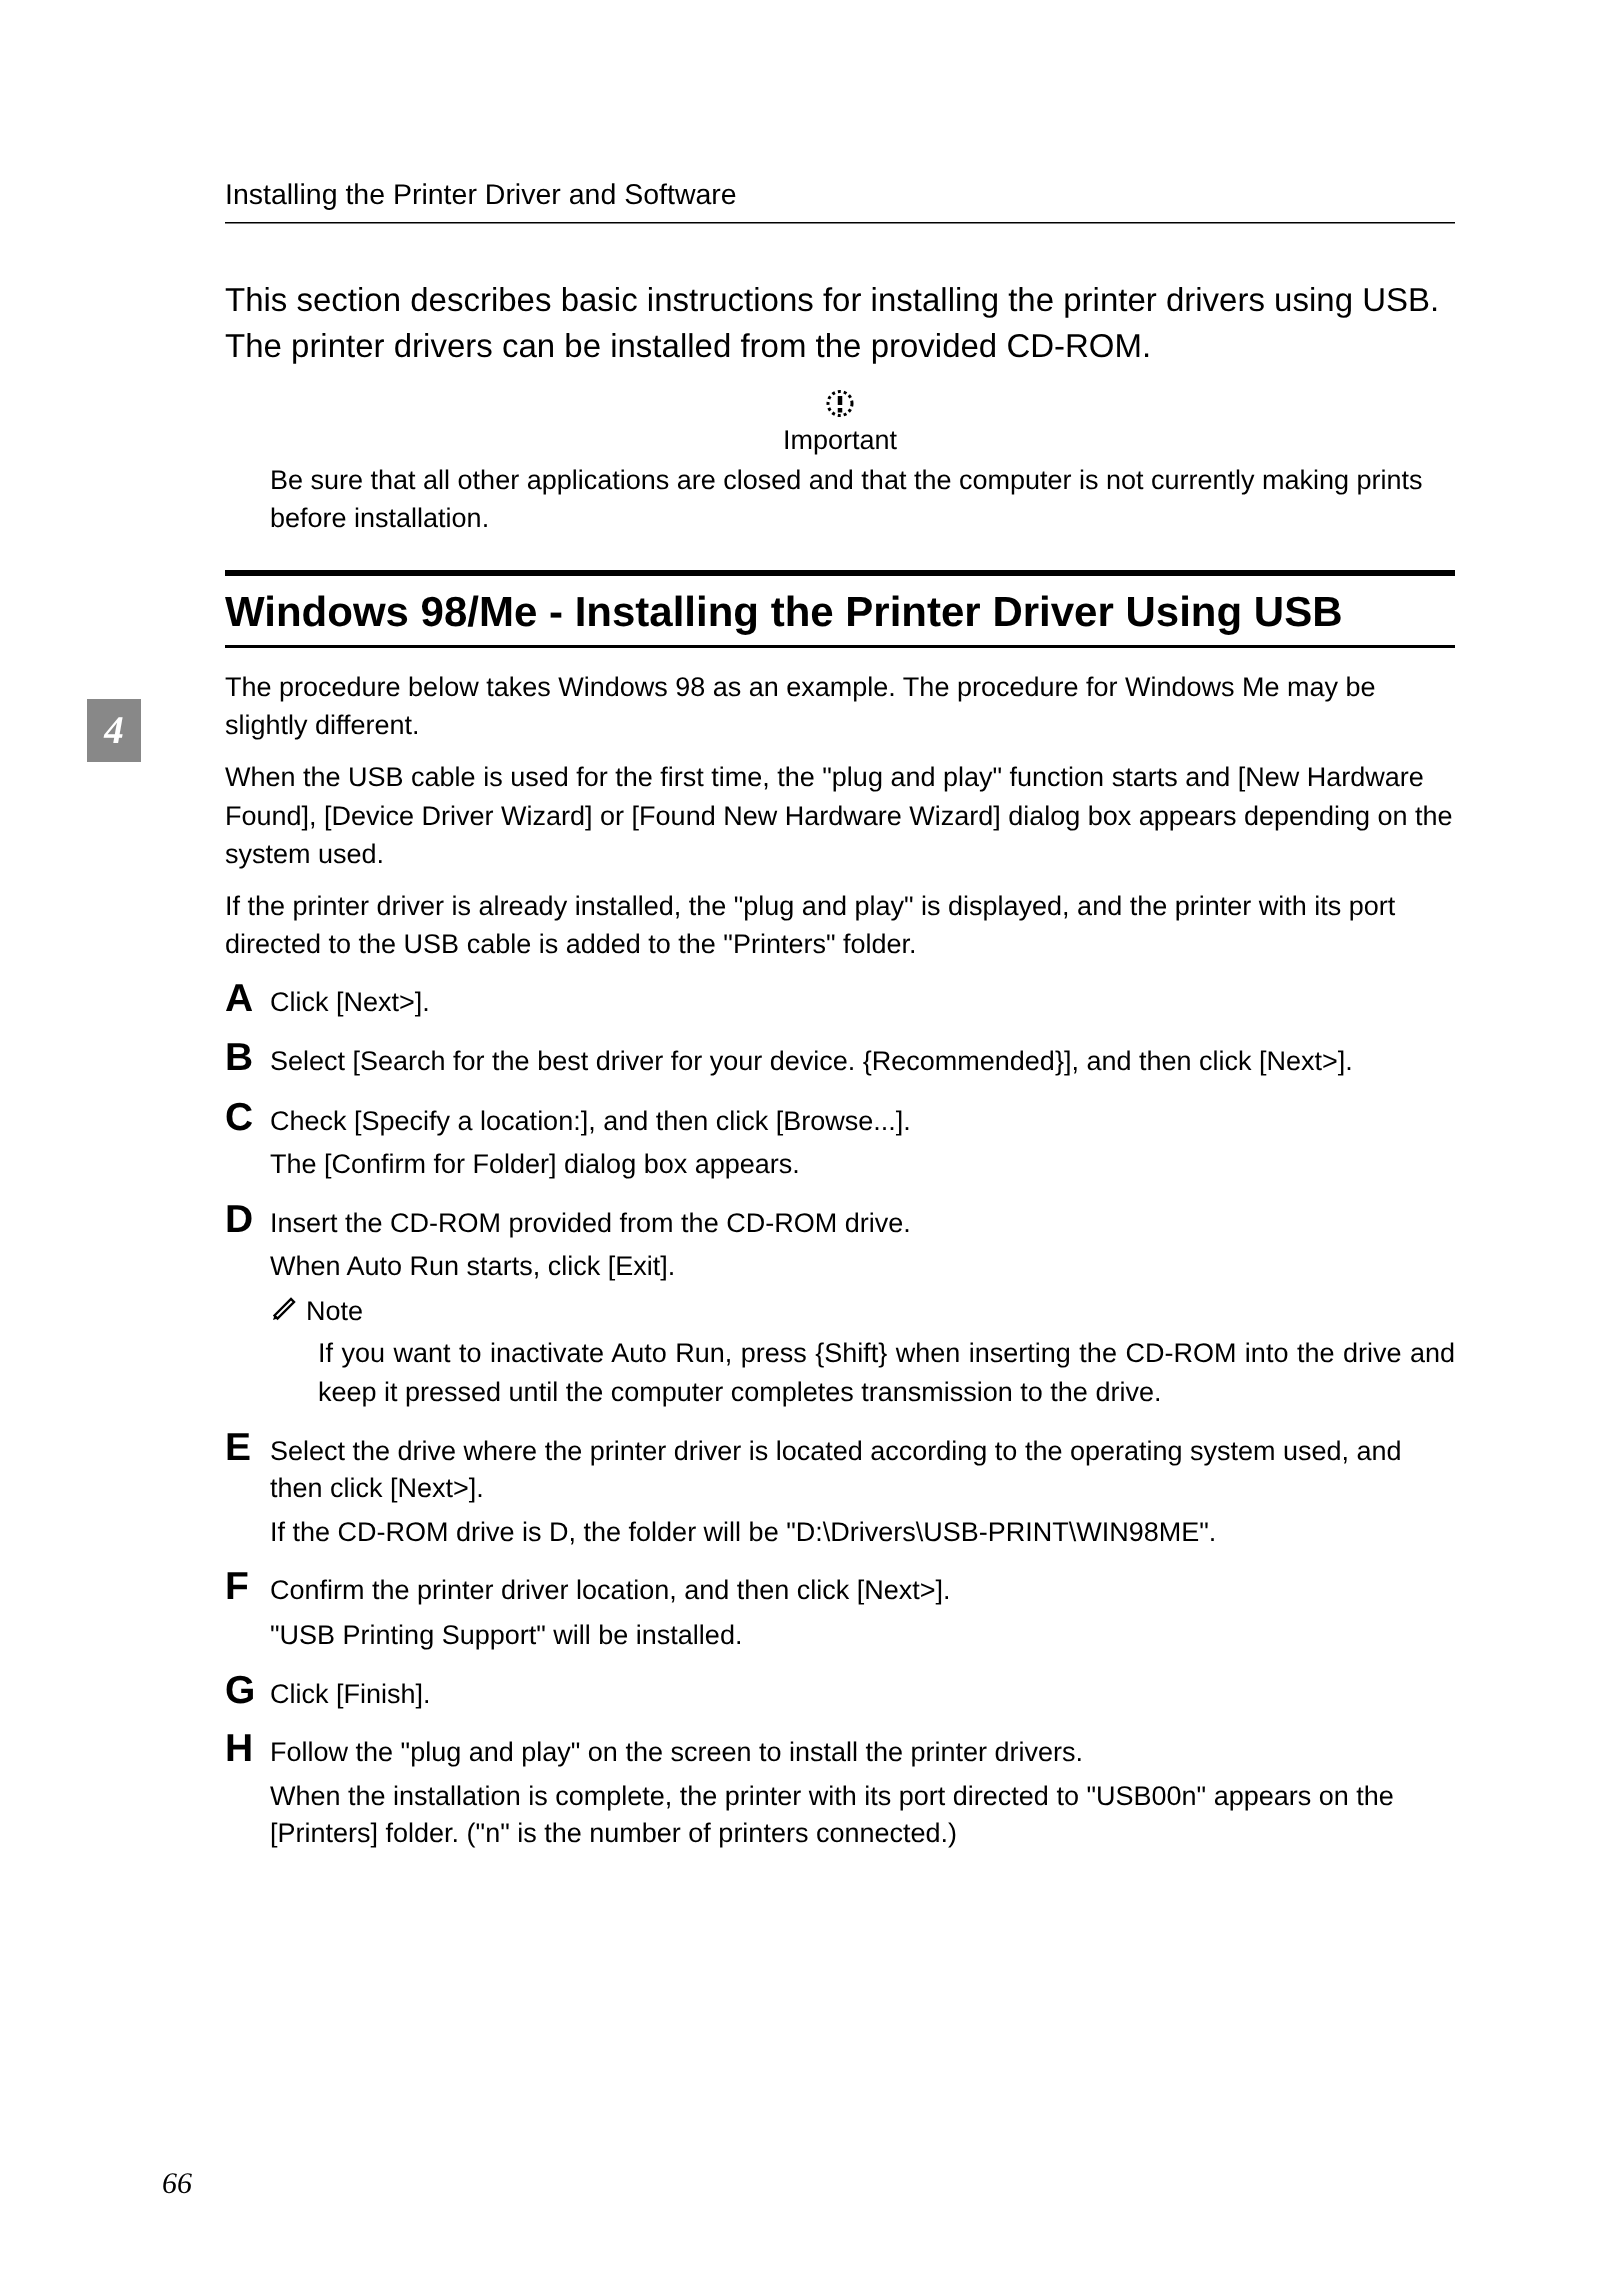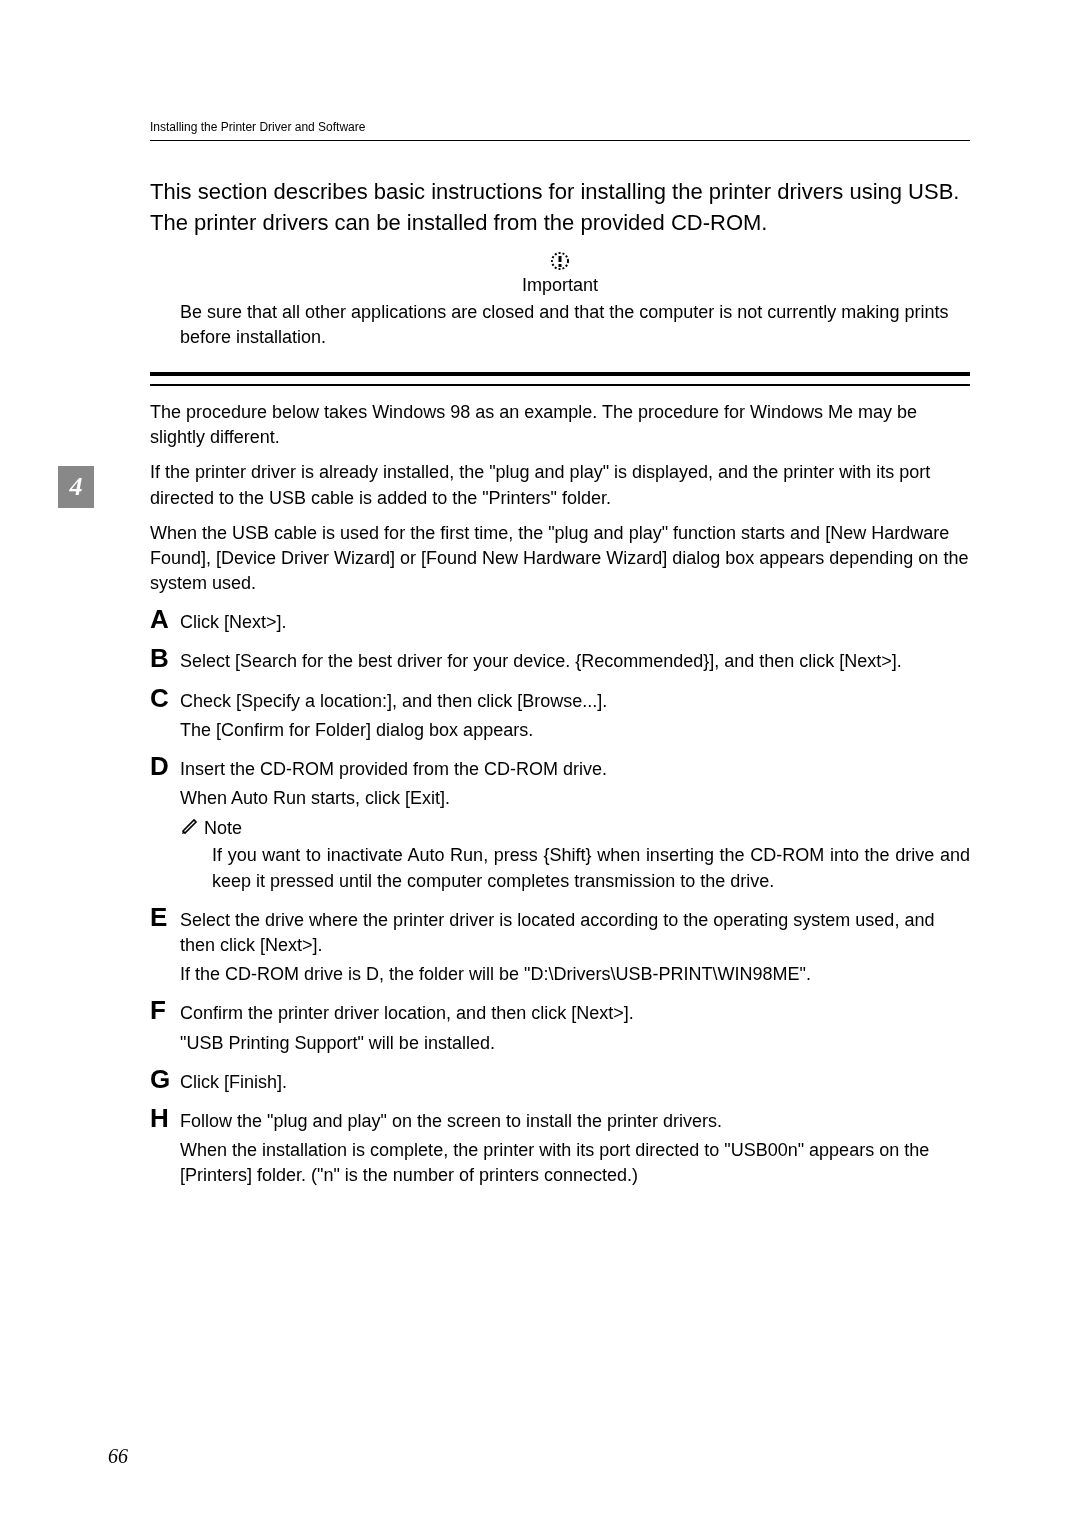--- a/index.html
+++ b/index.html
@@ -11,21 +11,21 @@
     position: relative;
     color: #000;
   }
   .page {
     position: absolute;
     left: 150px;
     right: 110px;
     top: 120px;
   }
   .running-header {
-    font-size: 12px;
+    font-size: 19px;
     padding-bottom: 6px;
     border-bottom: 1px solid #000;
     margin-bottom: 36px;
   }
   h1 {
     font-size: 38px;
     font-weight: bold;
     margin-bottom: 36px;
   }
   .intro {
@@ -145,25 +145,26 @@
         <circle cx="10" cy="10" r="8" fill="none" stroke="#000" stroke-width="2" stroke-dasharray="2 2"></circle>
         <rect x="8.5" y="5" width="3" height="6" fill="#000"></rect>
         <rect x="8.5" y="13" width="3" height="3" fill="#000"></rect>
       </svg>
     </span>
     <span class="important-label">Important</span>
   </div>
   <p class="important-body">Be sure that all other applications are closed and that the computer is not currently making prints before installation.</p>
 
   <div class="rule-thick"></div>
+  <h2>Windows 98/Me - Installing the Printer Driver Using USB</h2>
   <div class="rule-thin"></div>
 
   <p class="text">The procedure below takes Windows 98 as an example. The procedure for Windows Me may be slightly different.</p>
+  <p class="text">When the USB cable is used for the first time, the "plug and play" function starts and [New Hardware Found], [Device Driver Wizard] or [Found New Hardware Wizard] dialog box appears depending on the system used.</p>
   <p class="text">If the printer driver is already installed, the "plug and play" is displayed, and the printer with its port directed to the USB cable is added to the "Printers" folder.</p>
-  <p class="text">When the USB cable is used for the first time, the "plug and play" function starts and [New Hardware Found], [Device Driver Wizard] or [Found New Hardware Wizard] dialog box appears depending on the system used.</p>
 
   <div class="step">
     <div class="step-first">
       <span class="step-letter">A</span>
       <span class="step-text">Click [Next&gt;].</span>
     </div>
   </div>
 
   <div class="step">
     <div class="step-first">

